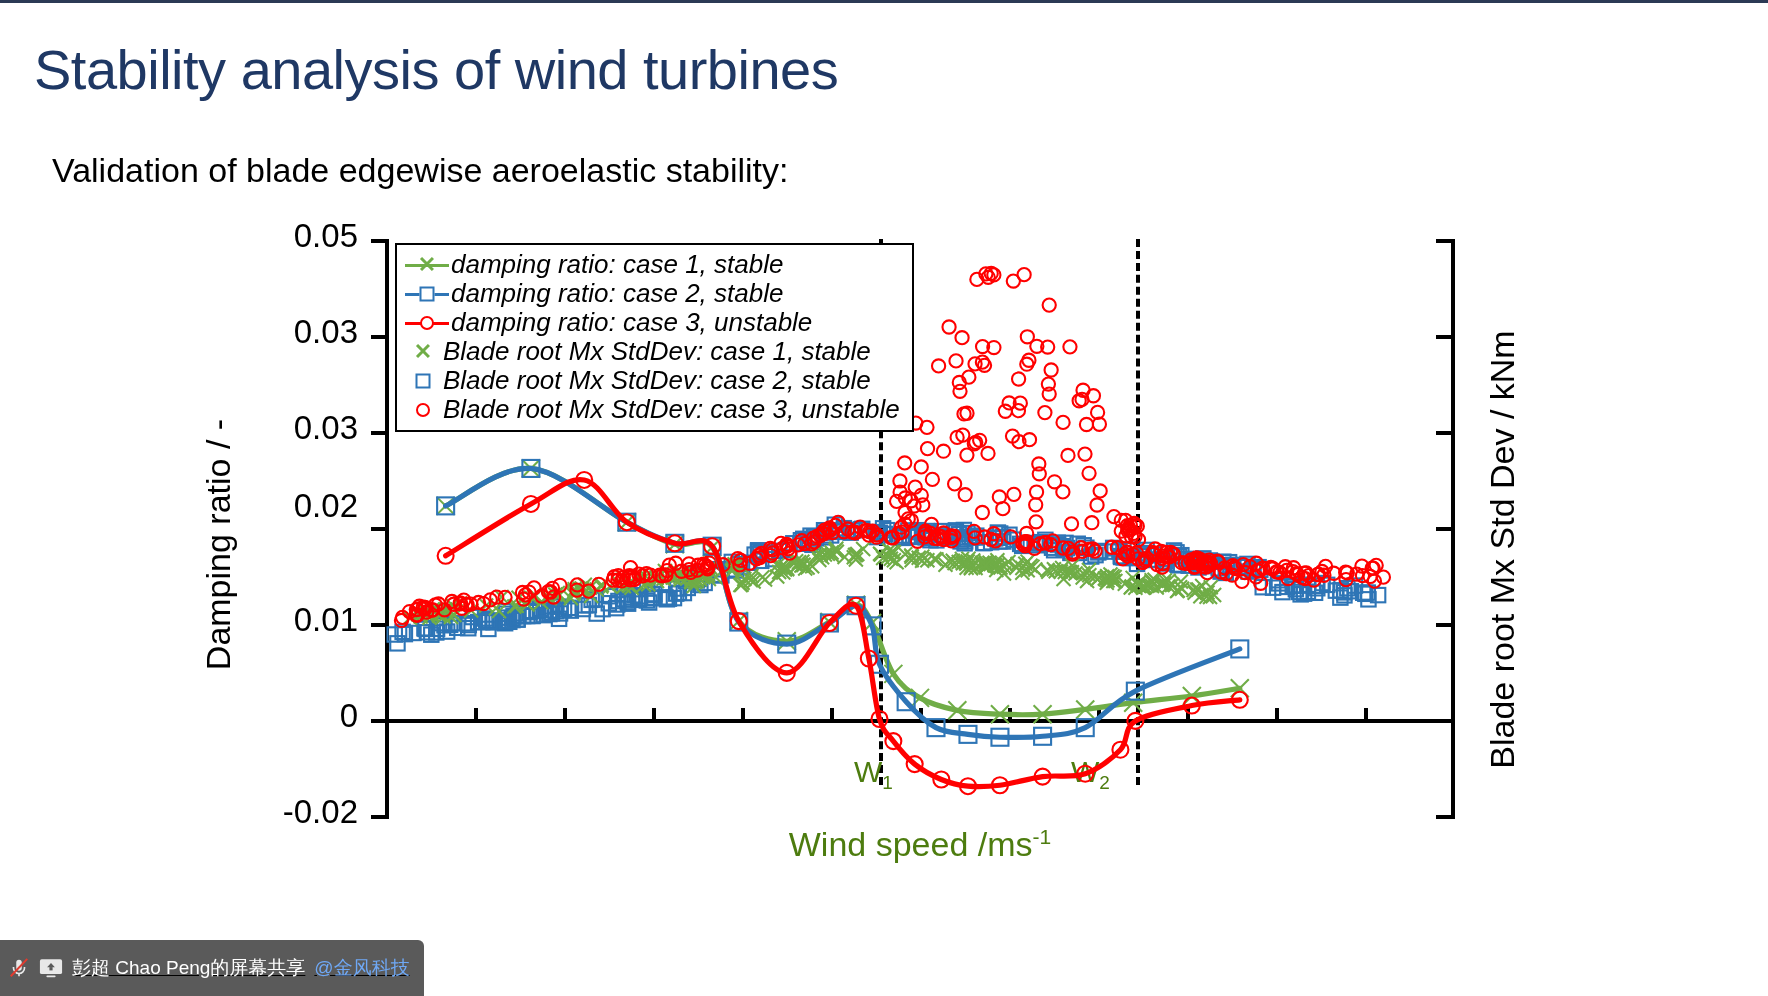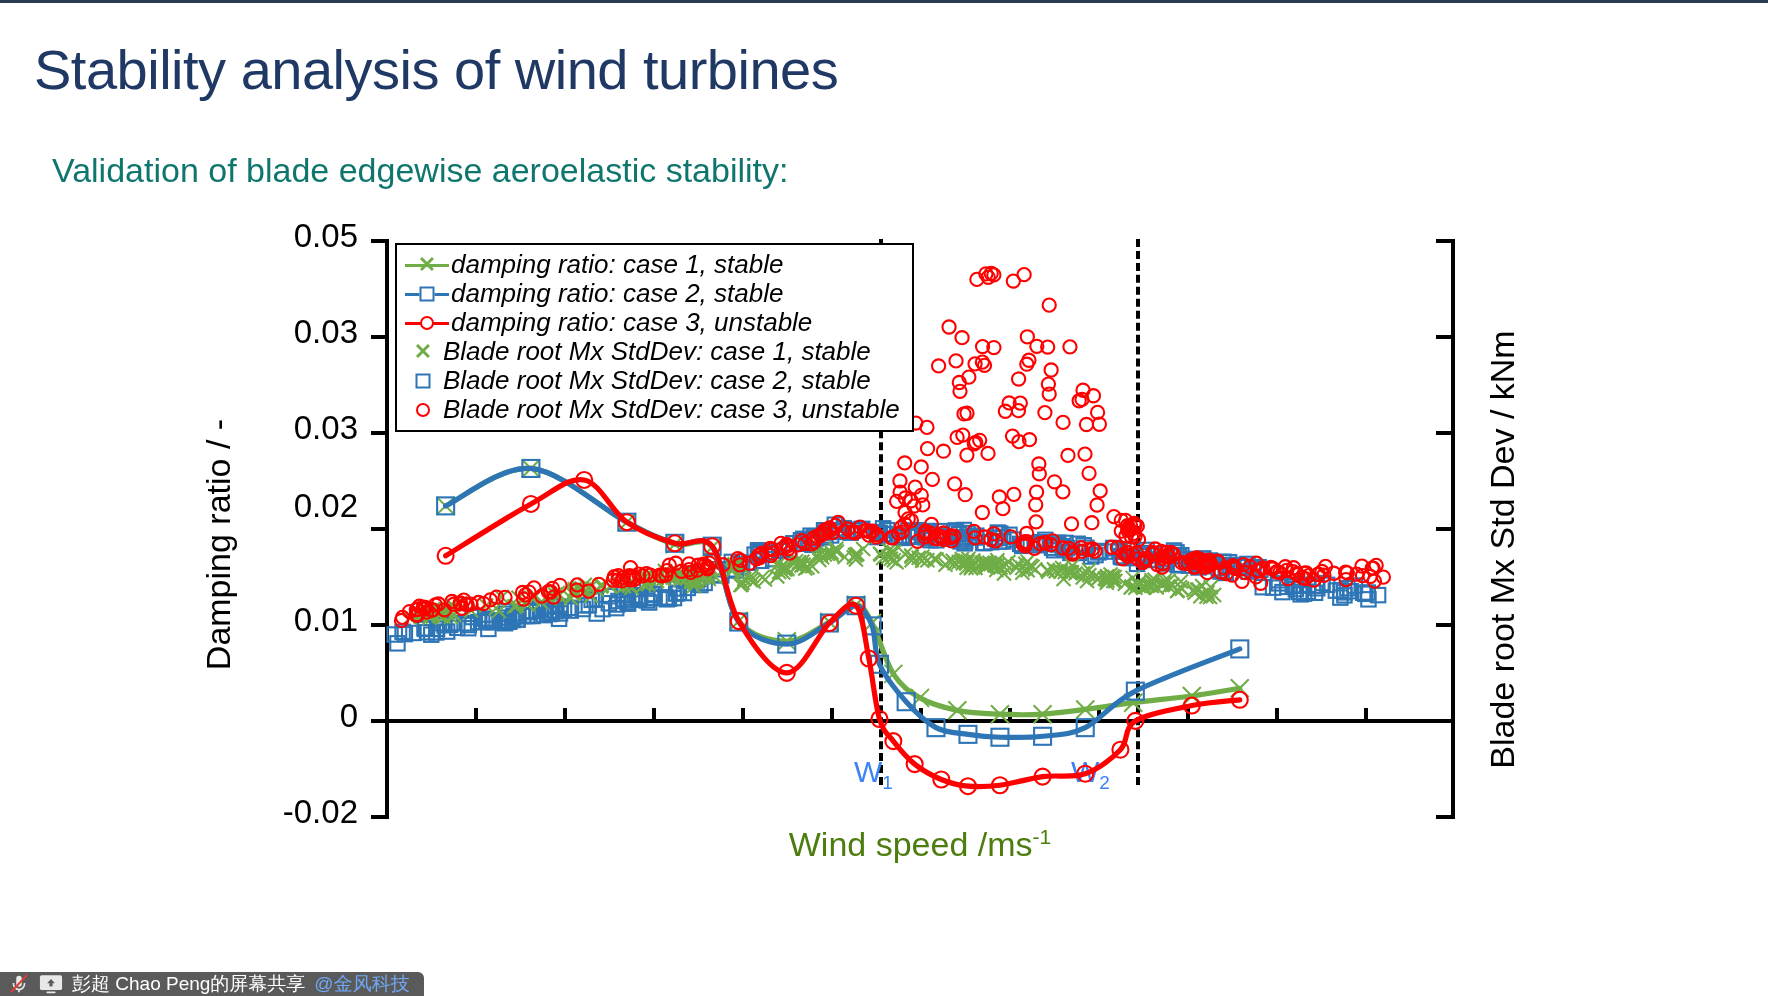--- a/index.html
+++ b/index.html
@@ -22,21 +22,21 @@
     font-size: 56px;
     color: #1F3864;
     font-family: "Liberation Sans", sans-serif;
     letter-spacing: -0.5px;
     white-space: nowrap;
   }
   #slide-subtitle {
     position: absolute;
     left: 52px; top: 148px;
     font-size: 34px;
-    color: #0f766e;
+    color: #000000;
     white-space: nowrap;
   }
 
   
   #chart {
     position: absolute;
     left: 240px; top: 222px;
     width: 1330px; height: 640px;
   }
   .axis-line { position: absolute; background: #000; }
@@ -89,21 +89,21 @@
   .vline {
     position: absolute;
     top: 14px;
     width: 0;
     height: 546px;
     border-left: 4px dashed #000;
   }
   .vline-label {
     position: absolute;
     font-size: 30px;
-    color: #3b82f6;
+    color: #4d7c0f;
     white-space: nowrap;
   }
   .vline-label sub { font-size: 19px; }
 
   
   #legend {
     position: absolute;
     left: 155px; top: 18px;
     background: #ffffff;
     border: 2px solid #000;
@@ -136,27 +136,28 @@
   .mk-x-green { color: #70AD47; font-size: 22px; line-height: 1; font-weight: 700; }
   .mk-sq-blue { width: 15px; height: 15px; border: 2.5px solid #2E75B6; background: #fff; }
   .mk-ci-red  { width: 14px; height: 14px; border: 2.5px solid #FF0000; border-radius: 50%; background: #fff; }
 
   svg.plot { position: absolute; left: 0; top: 0; overflow: visible; }
 
   
   #taskbar {
     position: absolute;
     left: 0; bottom: 0;
-    height: 24px;
+    height: 56px;
     background: #5a5a5a;
     display: flex;
     align-items: center;
     padding: 0 14px 0 8px;
     border-radius: 0 6px 0 0;
     gap: 9px;
+    text-decoration: underline;
   }
   #taskbar .tb-text { color: #ffffff; font-size: 19px; white-space: nowrap; }
   #taskbar .tb-tag  { color: #6fa8f5; font-size: 19px; white-space: nowrap; }
 </style>
 </head>
 <body>
 
 <div id="slide">
 
   <div id="slide-title">Stability analysis of wind turbines</div>

